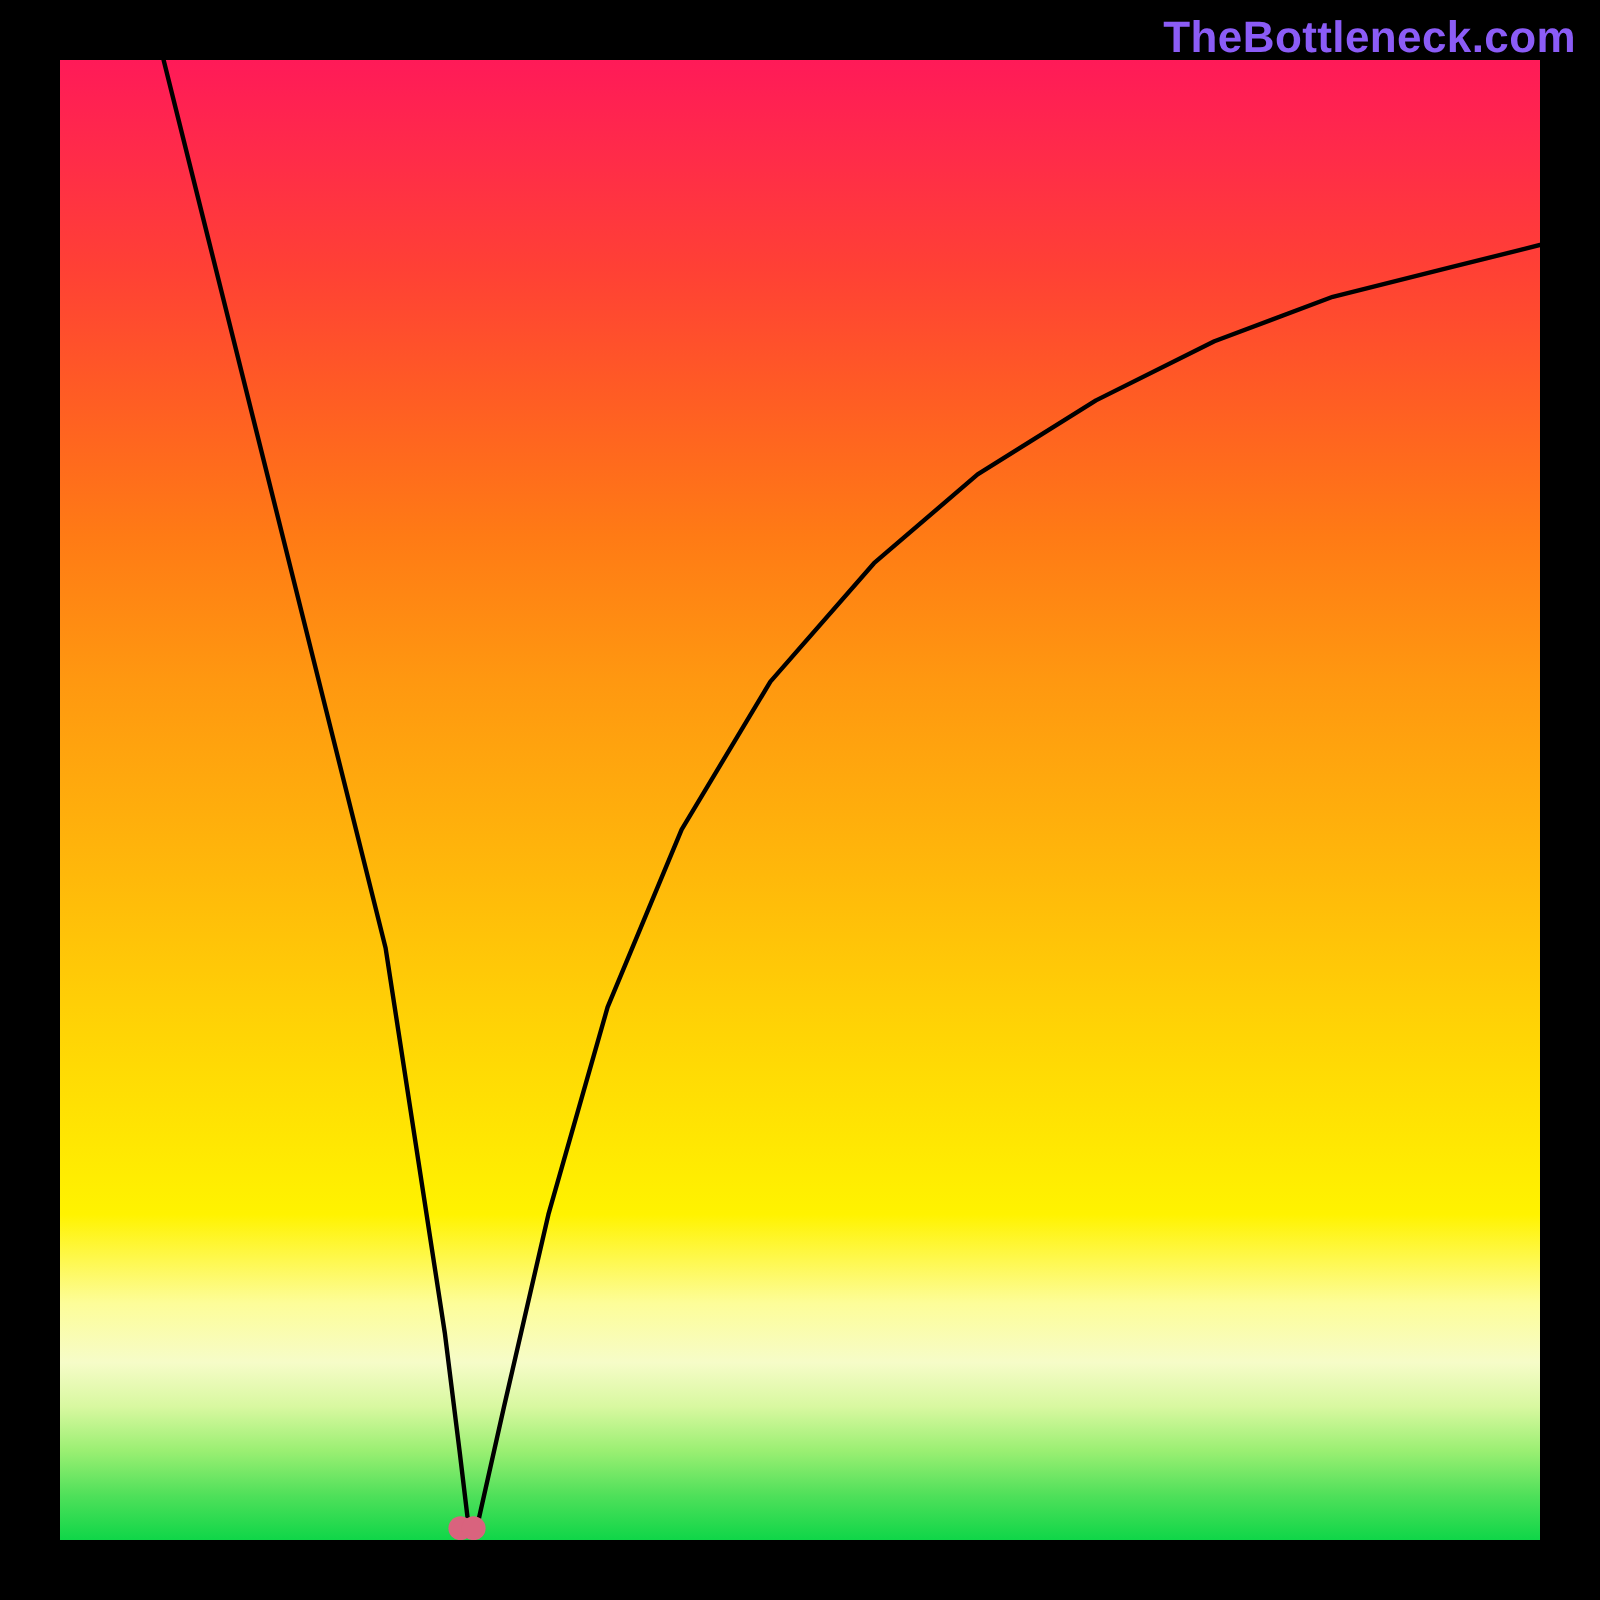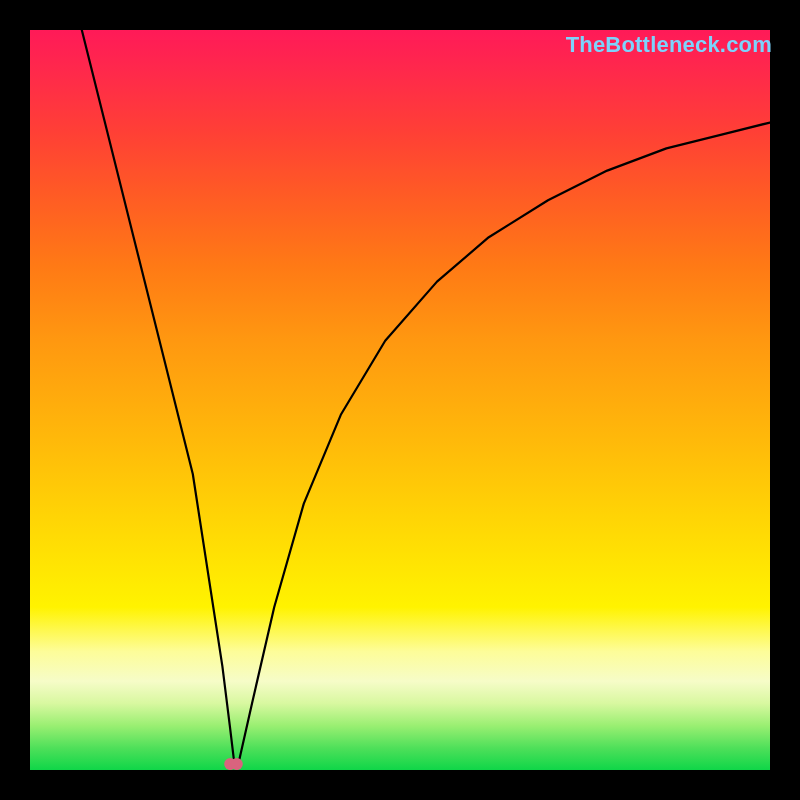--- a/index.html
+++ b/index.html
@@ -35,28 +35,27 @@
   }
   .plot-area svg {
     position: absolute;
     left: 0; top: 0;
     width: 100%;
     height: 100%;
   }
   .attribution {
     position: absolute;
     top: 6px;
-    right: 28px;
+    right: 12px;
     font-family: Arial, Helvetica, sans-serif;
     font-size: 22px;
     font-weight: 600;
-    color: #7dd3fc;
+    color: #8b5cf6;
     letter-spacing: 0.2px;
     user-select: none;
-    margin-top: 26px;
   }
 </style>
 </head>
 <body>
 
 <div class="frame">
   <div class="plot-area">
     <svg viewBox="0 0 740 740" preserveAspectRatio="none">
       <path id="curve-path" fill="none" stroke="#000" stroke-width="2.2" stroke-linejoin="round" stroke-linecap="round" d="M51.80 0.00 L74.00 88.80 L103.60 207.20 L133.20 325.60 L162.80 444.00 L192.40 636.40 L199.80 695.60 L204.24 732.60 L208.68 732.60 L222.00 673.40 L244.20 577.20 L273.80 473.60 L310.80 384.80 L355.20 310.80 L407.00 251.60 L458.80 207.20 L518.00 170.20 L577.20 140.60 L636.40 118.40 L695.60 103.60 L740.00 92.50"></path>
       <g id="marker-group">

